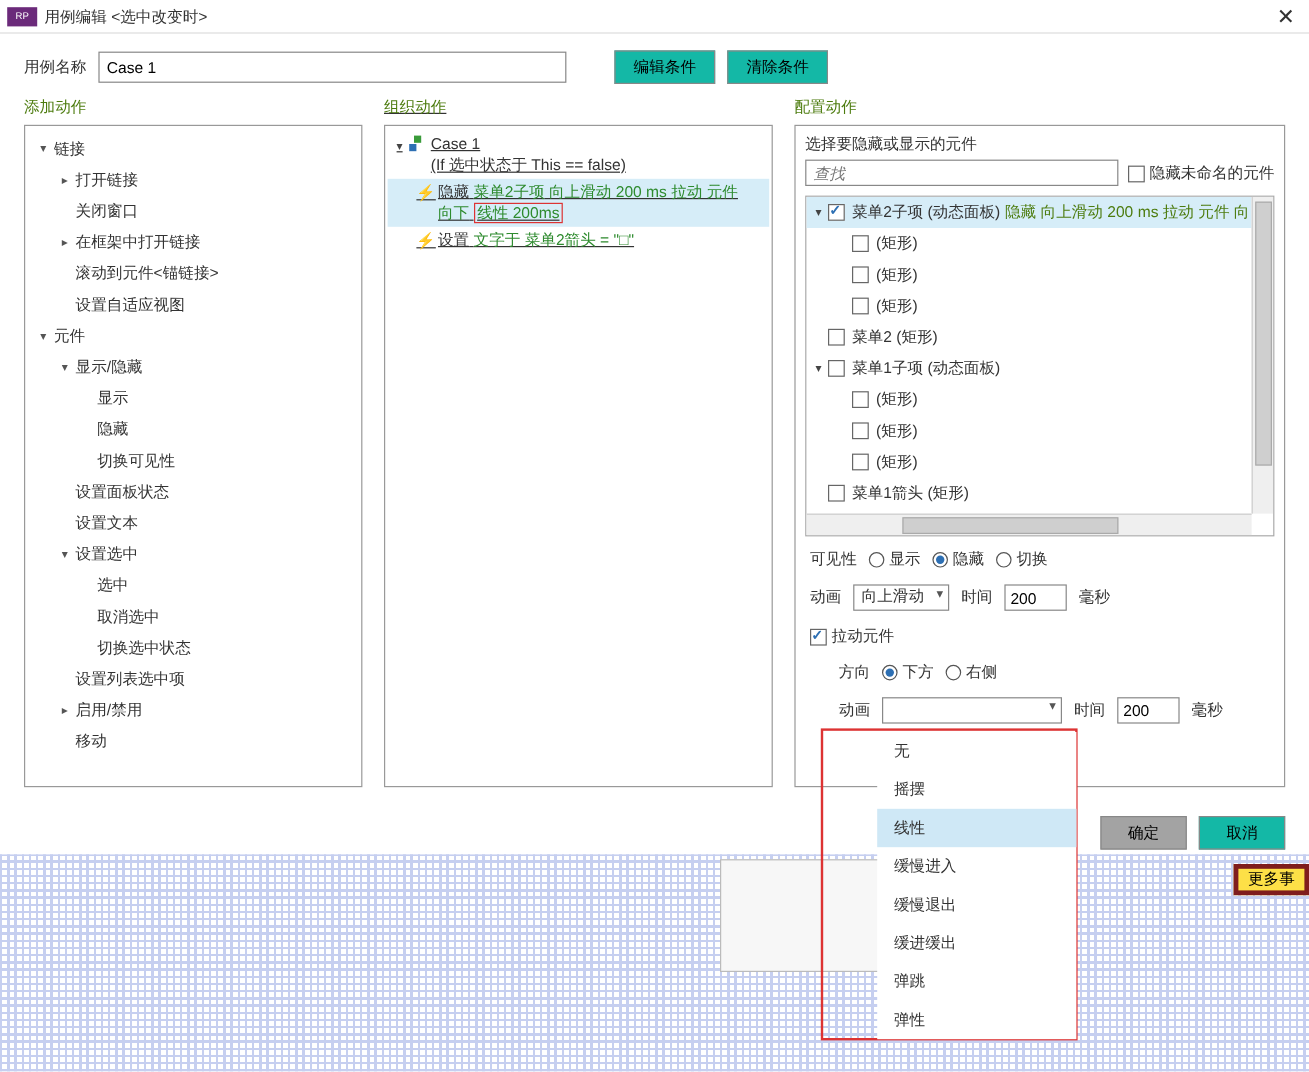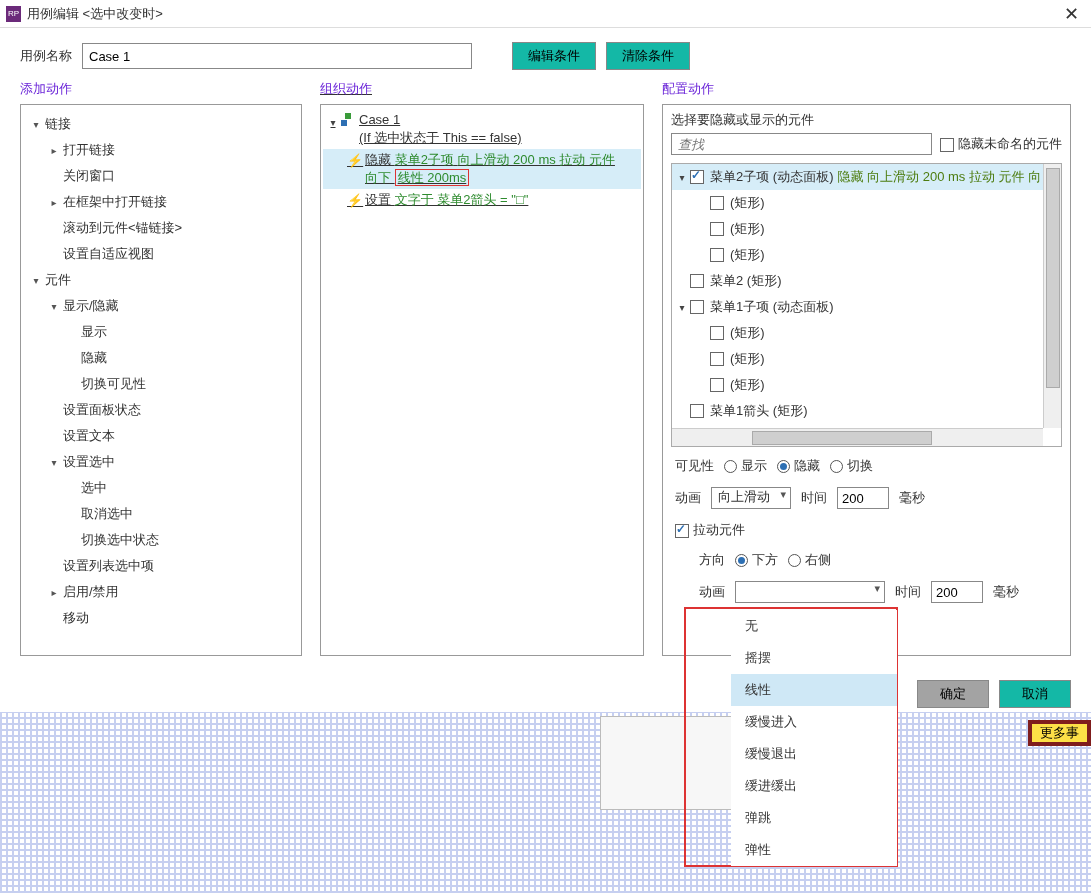--- a/index.html
+++ b/index.html
@@ -1,32 +1,32 @@
 <!DOCTYPE html>
 <html><head>
 <meta charset="utf-8">
 <style>
 * { box-sizing: border-box; font-family: "Microsoft YaHei", sans-serif; font-size: 13px; }
 body { margin: 0; background: #fff; color: #333; position: relative; width: 1091px; height: 893px; overflow: hidden; }
 
 
 .titlebar { height: 28px; display: flex; align-items: center; padding: 0 6px; border-bottom: 1px solid #ddd; }
-.app-icon { width: 15px; height: 16px; background: #6b2a7a; display: inline-flex; align-items: center; justify-content: center; color: #fff; font-size: 8px; margin-right: 6px; }
+.app-icon { width: 25px; height: 16px; background: #6b2a7a; display: inline-flex; align-items: center; justify-content: center; color: #fff; font-size: 8px; margin-right: 6px; }
 .titlebar .title { flex: 1; }
 .titlebar .close { font-size: 18px; cursor: pointer; padding: 0 6px; }
 
 
 .toprow { display: flex; align-items: center; padding: 14px 20px 10px 20px; gap: 10px; }
 .toprow input[type=text] { width: 390px; height: 26px; padding: 2px 6px; border: 1px solid #888; }
 .btn { height: 28px; min-width: 84px; border: 1px solid #888; background: #14b8a6; cursor: pointer; }
 
 
 .cols { display: flex; padding: 0 20px; gap: 18px; height: 576px; }
 .col { display: flex; flex-direction: column; }
-.col h4 { margin: 0 0 6px 0; font-weight: normal; font-size: 13px; color: #6d28d9; }
+.col h4 { margin: 0 0 6px 0; font-weight: normal; font-size: 13px; color: #4d7c0f; }
 .col .panel { flex: 1; border: 1px solid #999; background: #fff; overflow: auto; position: relative; }
 
 .col-left   { width: 282px; }
 .col-middle { width: 324px; text-decoration: underline; }
 .col-right  { flex: 1; }
 
 
 .tree { padding: 6px 4px; }
 .tree-item { display: flex; align-items: center; height: 26px; cursor: pointer; white-space: nowrap; }
 .tree-item .arrow { width: 14px; text-align: center; color: #555; font-size: 10px; }

